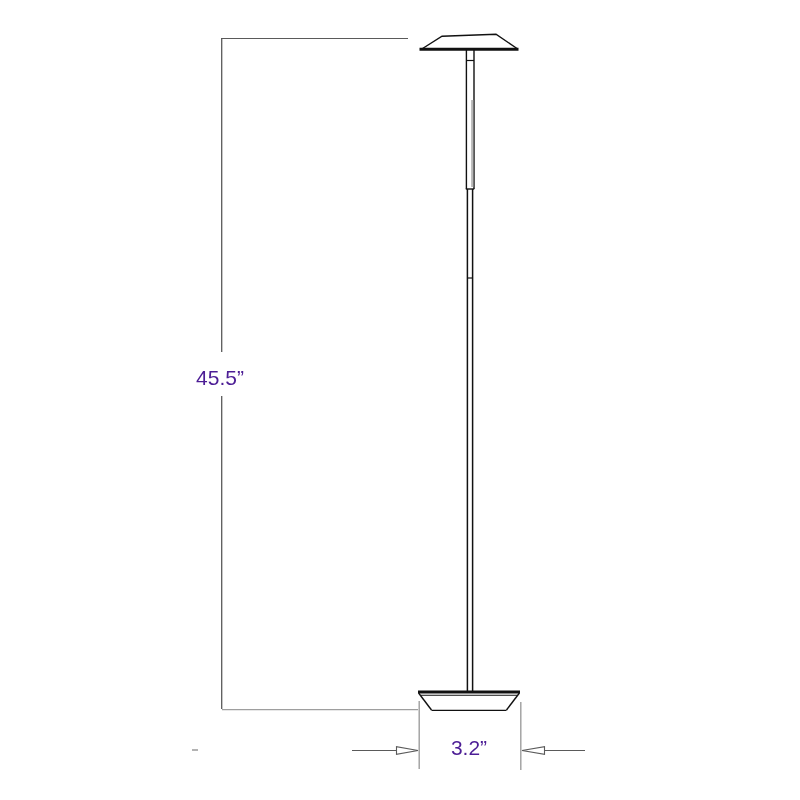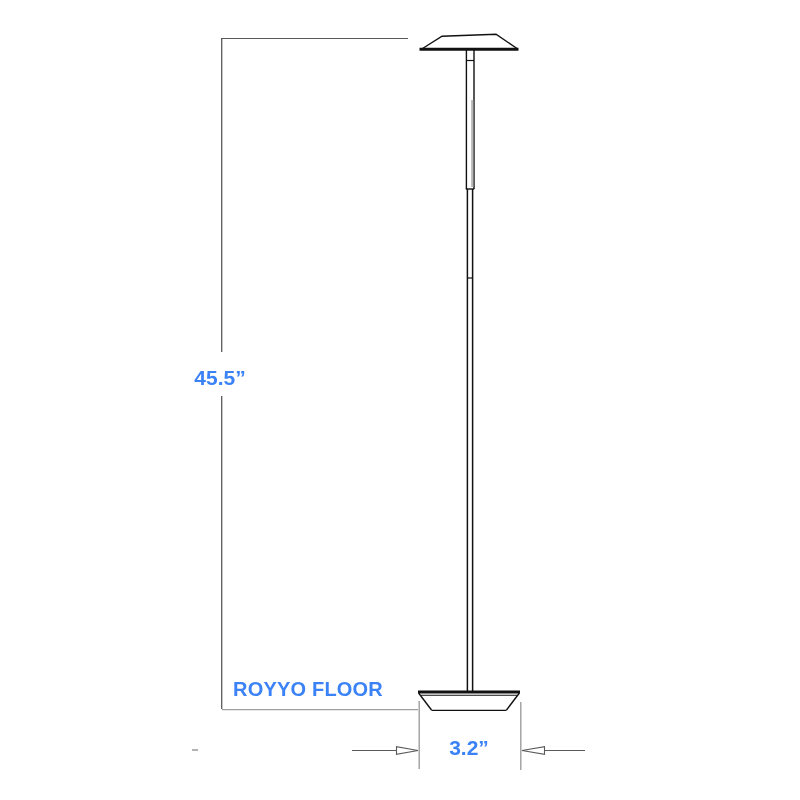--- a/index.html
+++ b/index.html
@@ -15,24 +15,23 @@
     overflow: hidden;
     font-family: "Liberation Sans", sans-serif;
   }
   .stage svg {
     position: absolute;
     left: 0;
     top: 0;
   }
   .label {
     position: absolute;
-    color: #3b82f6;
+    color: #4c1d95;
     white-space: nowrap;
     line-height: 1;
-    font-weight: bold;
   }
   .label.height {
     left: 220px;
     top: 377px;
     transform: translate(-50%, -50%);
     font-size: 21px;
   }
   .label.product {
     left: 233px;
     top: 689px;
@@ -101,17 +100,16 @@
       <line x1="520.8" y1="702" x2="520.8" y2="770" stroke-width="1.4"></line>
     </g>
 
     <g stroke="#8a8a8a">
       <line x1="192" y1="750" x2="198" y2="750" stroke-width="1.6" opacity="0.8"></line>
     </g>
   </svg>
 
   <div class="label height">45.5”</div>
 
-  <div class="label product">ROYYO FLOOR</div>
 
   <div class="label width">3.2”</div>
 
 </div>
 
 </body></html>

